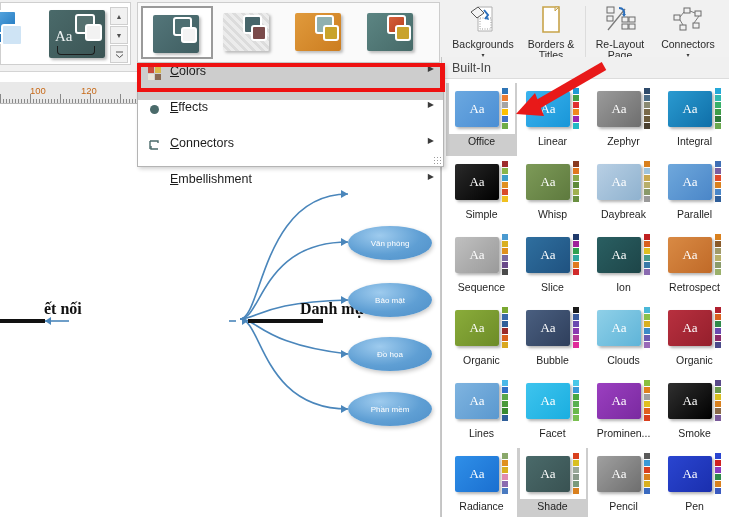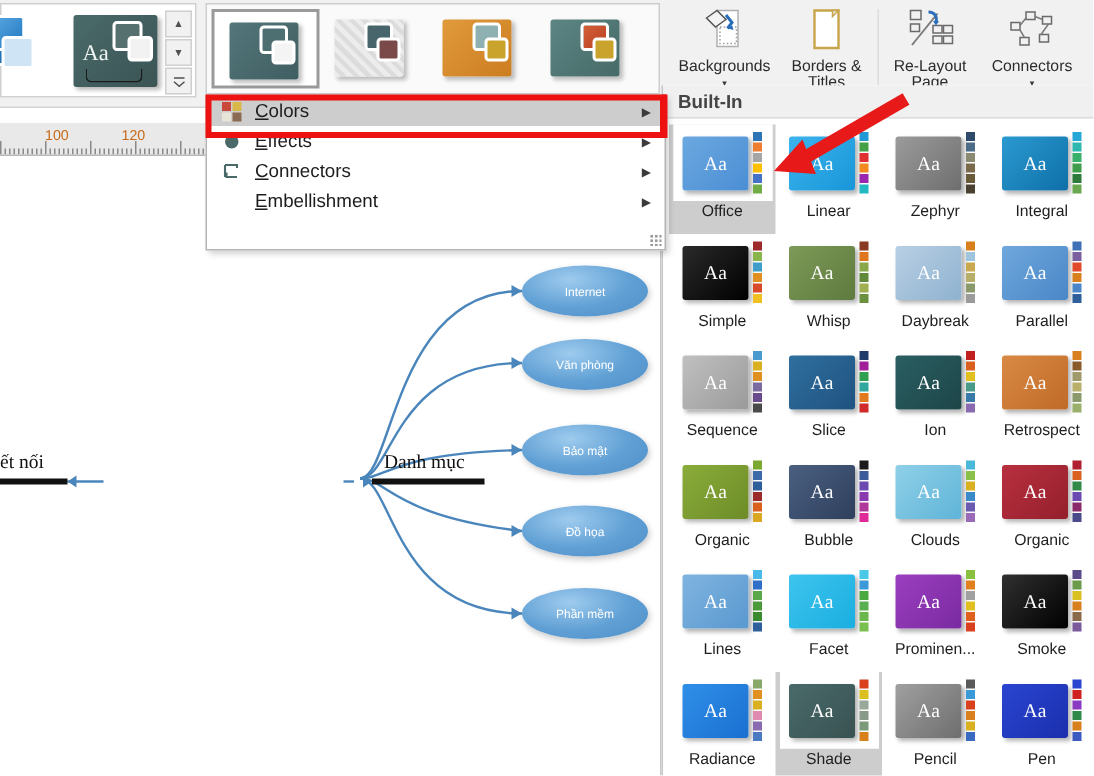--- a/index.html
+++ b/index.html
@@ -75,21 +75,21 @@
     font-family: "Liberation Sans", sans-serif; }
   .rb-caret { font-size: 6px; color: #3a3a3a; margin-top: 1px; }
   .rb-sep { width:1px; height:54px; background:#dcdcdc; margin-top:6px; }
   
   #menu {
     position: absolute; left: 137px; top: 63px; width: 307px; height: 104px;
     background: #ffffff; border: 1px solid #b4b4b4;
     box-shadow: 2px 2px 4px rgba(0,0,0,.18); z-index: 40;
   }
   .menu-row {
-    height: 20px; display: flex; align-items: center; position: relative;
+    height: 36px; display: flex; position: relative;
     padding-left: 4px;
   }
   .menu-row.hl { background: #cdcdcd; }
   .mi-ico { width: 24px; height: 18px; display:flex; align-items:center; justify-content:center; }
   .mi-lbl { font-size: 12.5px; color: #1d1d1d; margin-left: 4px; font-family:"Liberation Sans", sans-serif; }
   .mi-lbl u { text-decoration: underline; }
   .mi-arrow { position: absolute; right: 9px; font-size: 8px; color: #3b3b3b; }
   .colors-grid { width: 13px; height: 13px; display: grid; grid-template-columns: 1fr 1fr; grid-template-rows: 1fr 1fr; gap: 1px; }
   #menu-resize { position:absolute; right:2px; bottom:2px; width:8px; height:8px;
     background-image: radial-gradient(#9a9a9a 40%, transparent 41%);
@@ -123,31 +123,31 @@
     left: 69px; top: 296px; width: 160px; height: 52px;
     background: radial-gradient(ellipse at 40% 25%, #a8d2f0 0%, #5a9ad2 50%, #4b8cc5 100%);
   }
   #center-node span {
     font-family: "Liberation Serif", serif; font-size: 13px; font-weight: bold;
     color: #1a1a1a; text-decoration: underline;
   }
   .branch-line { position: absolute; height: 4px; background: #111111; }
   .branch-lbl {
     position: absolute; font-family: "Liberation Serif", serif;
-    font-size: 13px; font-weight: normal; color: #111111;
+    font-size: 16px; font-weight: bold; color: #111111; padding-left: 44px;
   }
   
   #panel {
     position: absolute; left: 441px; top: 57px; width: 288px; height: 460px;
     background: #ffffff; border-left: 1px solid #c4c4c4;
   }
   #panel-hdr {
     height: 22px; background: #f0f0f0; border-bottom: 1px solid #dcdcdc;
     display: flex; align-items: center; padding-left: 10px;
-    font-size: 12.5px; font-weight: bold; color: #454545;
+    font-size: 12.5px; font-weight: normal; color: #454545;
   }
   #theme-grid {
     padding: 4px 2px 0 4px; display: grid; grid-template-columns: repeat(4, 71px);
     grid-auto-rows: 73px; column-gap: 0px;
   }
   .theme-cell {
     width: 71px; height: 73px; display: flex; flex-direction: column;
     align-items: center; position: relative;
   }
   .theme-cell.selected { background: #cdcdcd; }
@@ -365,23 +365,20 @@
     <path d="M348 305 l-7 -4 v8z" fill="#4a86bb"></path>
   </svg>
 
   <div class="branch-line" style="left:0px; top:215px; width:45px;"></div>
   <div class="branch-lbl" style="left:0px; top:196px;">ết nối</div>
 
   <div class="branch-line" style="left:248px; top:215px; width:75px;"></div>
   <div class="branch-lbl" style="left:256px; top:196px;">Danh mục</div>
 
 
-  <div class="node" style="left:348px; top:73px; width:84px; height:34px;">
-    <span>Internet</span>
-  </div>
   <div class="node" style="left:348px; top:122px; width:84px; height:34px;">
     <span>Văn phòng</span>
   </div>
   <div class="node" style="left:348px; top:179px; width:84px; height:34px;">
     <span>Bảo mật</span>
   </div>
   <div class="node" style="left:348px; top:233px; width:84px; height:34px;">
     <span>Đồ họa</span>
   </div>
   <div class="node" style="left:348px; top:288px; width:84px; height:34px;">

